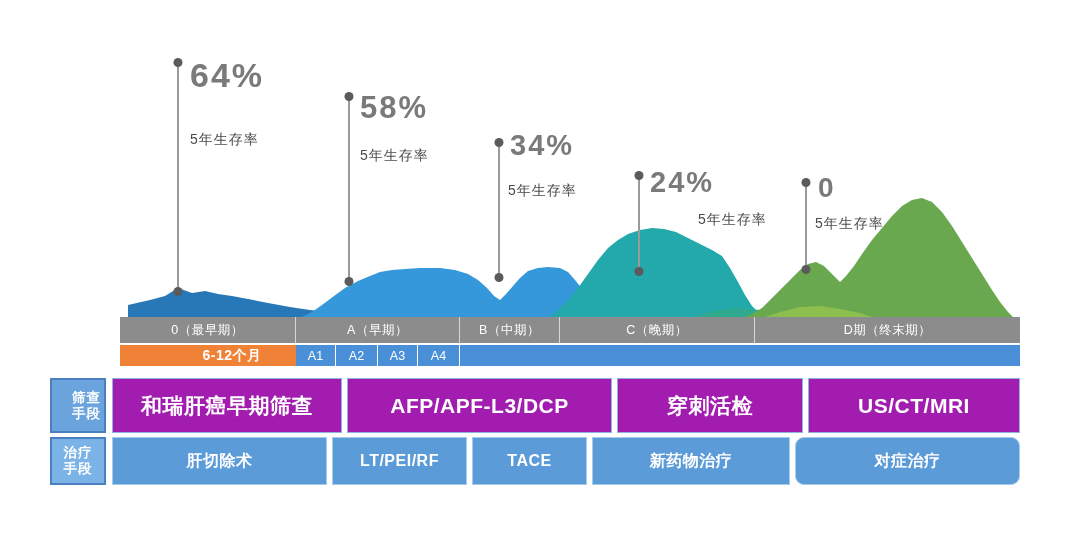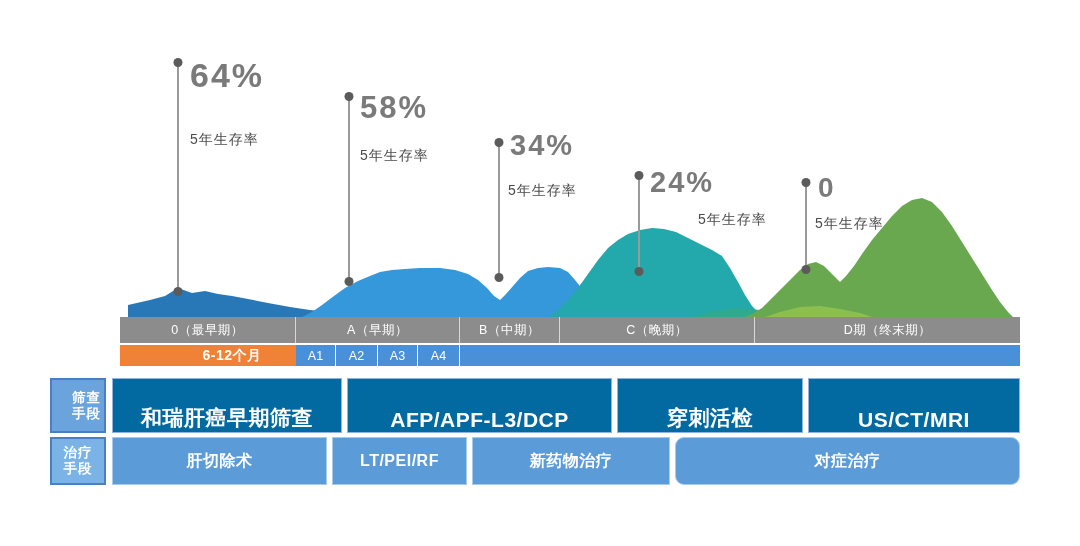--- a/index.html
+++ b/index.html
@@ -167,24 +167,23 @@
     justify-content: center;
     color: #ffffff;
     font-weight: bold;
     box-sizing: border-box;
     margin-right: 5px;
     letter-spacing: 0.5px;
     white-space: nowrap;
   }
   .tcell:last-child { margin-right: 0; }
   #row-screen .tcell {
-    background: #0369a1;
+    background: #a21caf;
     border: 1.5px solid #8fb4e2;
     font-size: 21px;
-    align-items: flex-end;
   }
   #row-treat .tcell {
     background: #5b9bd8;
     border: 1.5px solid #a9cbeb;
     font-size: 16px;
   }
 </style>
 </head>
 <body>
 
@@ -420,20 +419,23 @@
       <span>治疗</span>
       <span>手段</span>
     </div>
     <div class="cells">
       <div class="tcell" style="flex:0 0 215px;">
         <span>肝切除术</span>
       </div>
       <div class="tcell" style="flex:0 0 135px;">
         <span>LT/PEI/RF</span>
       </div>
+      <div class="tcell" style="flex:0 0 115px;">
+        <span>TACE</span>
+      </div>
       <div class="tcell" style="flex:0 0 198px;">
         <span>新药物治疗</span>
       </div>
       <div class="tcell" style="flex:1 1 auto;border-radius:9px;">
         <span>对症治疗</span>
       </div>
     </div>
   </div>
 
 </div>

